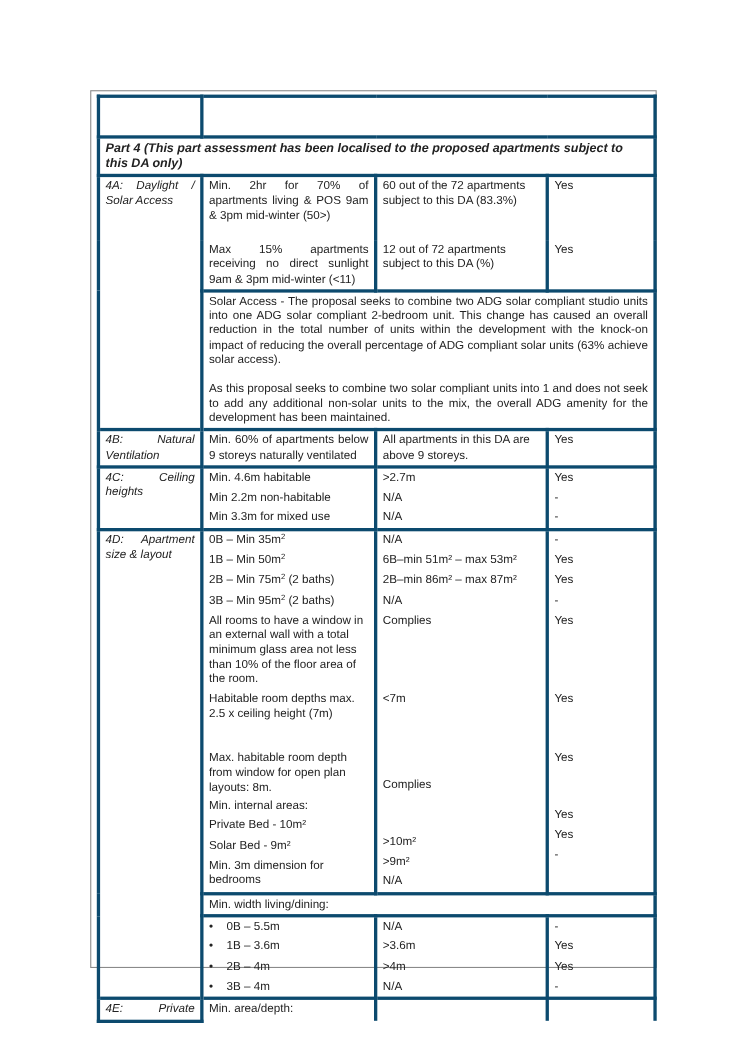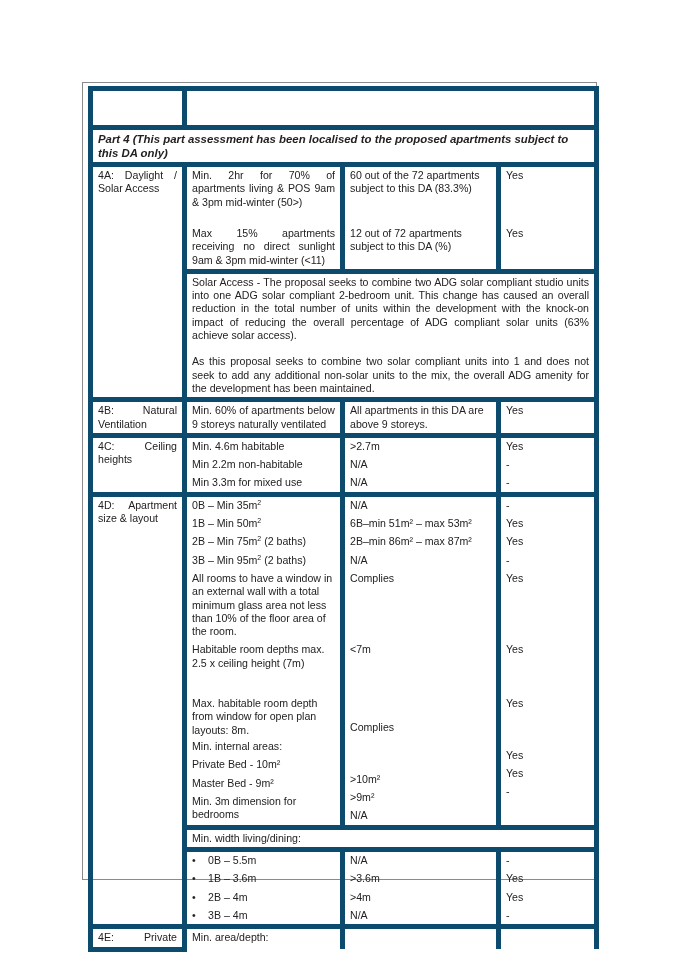--- a/index.html
+++ b/index.html
@@ -3,22 +3,22 @@
   <meta charset="utf-8">
   <style>
     html, body { margin: 0; padding: 0; background: #ffffff; }
     body { width: 682px; height: 965px; position: relative; overflow: hidden;
            font-family: "Liberation Sans", sans-serif; color: #222; }
     .outer { position: absolute; left: 82px; top: 82px; width: 515px; height: 798px;
              border: 1px solid #8a8a8a; box-sizing: border-box; }
     table.doc { position: absolute; left: 88px; top: 86px; width: 506px;
                 border-collapse: collapse; table-layout: fixed;
                 font-size: 10.6px; line-height: 13.3px; }
-    table.doc td { border: 5px solid #0c4a6e; vertical-align: top; padding: 2px 5px 2px 5px; }
-    td.c1 { }
+    table.doc td { border: 3px solid #0c4a6e; vertical-align: top; padding: 2px 5px 2px 5px; }
+    td.c1 { font-style: italic; }
     td.just { text-align: justify; text-align-last: left; margin-top: 28px; }
     .sp { text-align-last: justify; }
     .part { font-weight: bold; font-style: italic; font-size: 11.4px; line-height: 14px; padding-top: 3px; }
     .nob-t { border-top: none !important; }
     .nob-b { border-bottom: none !important; }
     .sub { display: block; margin-bottom: 5px; }
     .gap { height: 13px; }
     sup { font-size: 7px; line-height: 0; vertical-align: 4px; }
     .bullet { display: inline-block; width: 16px; }
     .row-head { height: 30px; }
@@ -100,21 +100,21 @@
     <td>
       <span class="sub"><span>0B – Min 35m</span><sup>2</sup></span>
       <span class="sub"><span>1B – Min 50m</span><sup>2</sup></span>
       <span class="sub"><span>2B – Min 75m</span><sup>2</sup><span> (2 baths)</span></span>
       <span class="sub"><span>3B – Min 95m</span><sup>2</sup><span> (2 baths)</span></span>
       <span class="sub">All rooms to have a window in an external wall with a total minimum glass area not less than 10% of the floor area of the room.</span>
       <span class="sub" style="margin-bottom:27px">Habitable room depths max. 2.5 x ceiling height (7m)</span>
       <span class="sub just" style="margin-bottom:3px">Max. habitable room depth from window for open plan layouts: 8m.</span>
       <span class="sub">Min. internal areas:</span>
       <span class="sub">Private Bed - 10m²</span>
-      <span class="sub">Master Bed - 9m²</span>
+      <span class="sub">Solar Bed - 9m²</span>
       <span class="sub just" style="margin-bottom:0">Min. 3m dimension for bedrooms</span>
     </td>
     <td>
       <span class="sub">N/A</span>
       <span class="sub">6B–min 51m² – max 53m²</span>
       <span class="sub">2B–min 86m² – max 87m²</span>
       <span class="sub">N/A</span>
       <span class="sub" style="margin-bottom:58px">Complies</span>
       <span class="sub" style="margin-bottom:64px">&lt;7m</span>
       <span class="sub" style="margin-bottom:39px">Complies</span>

